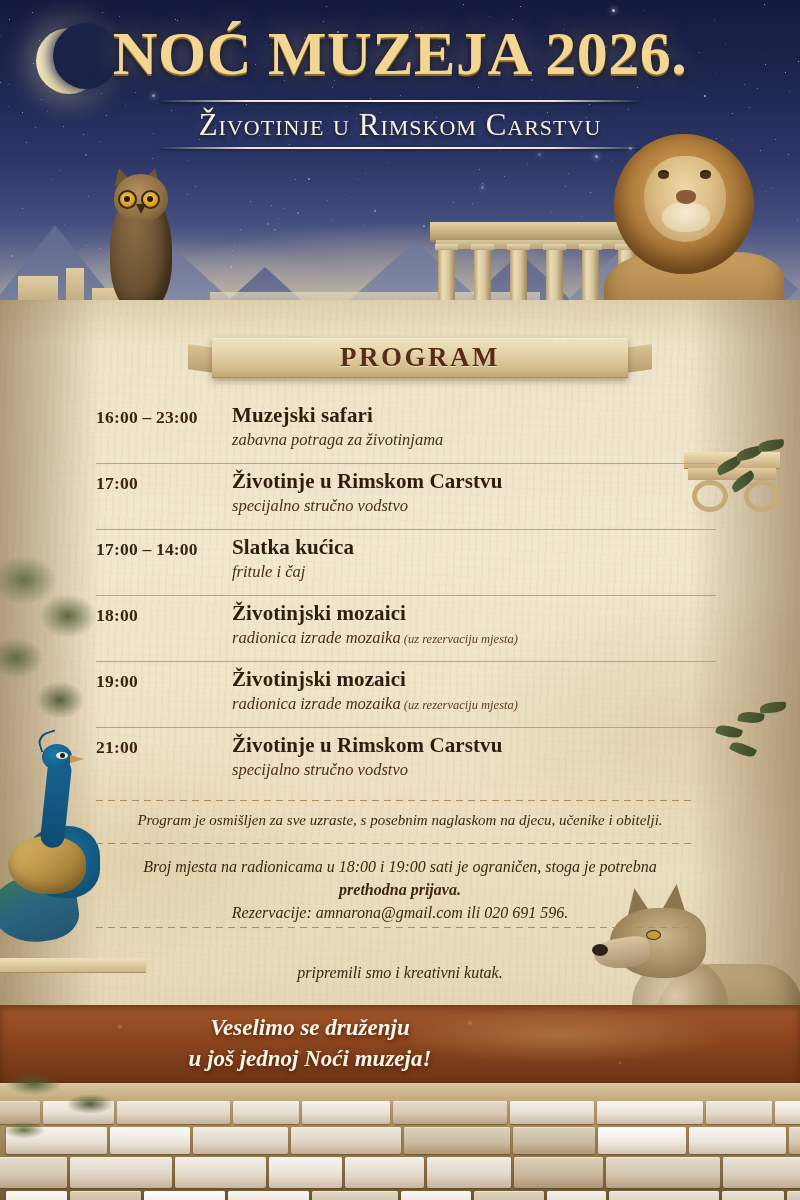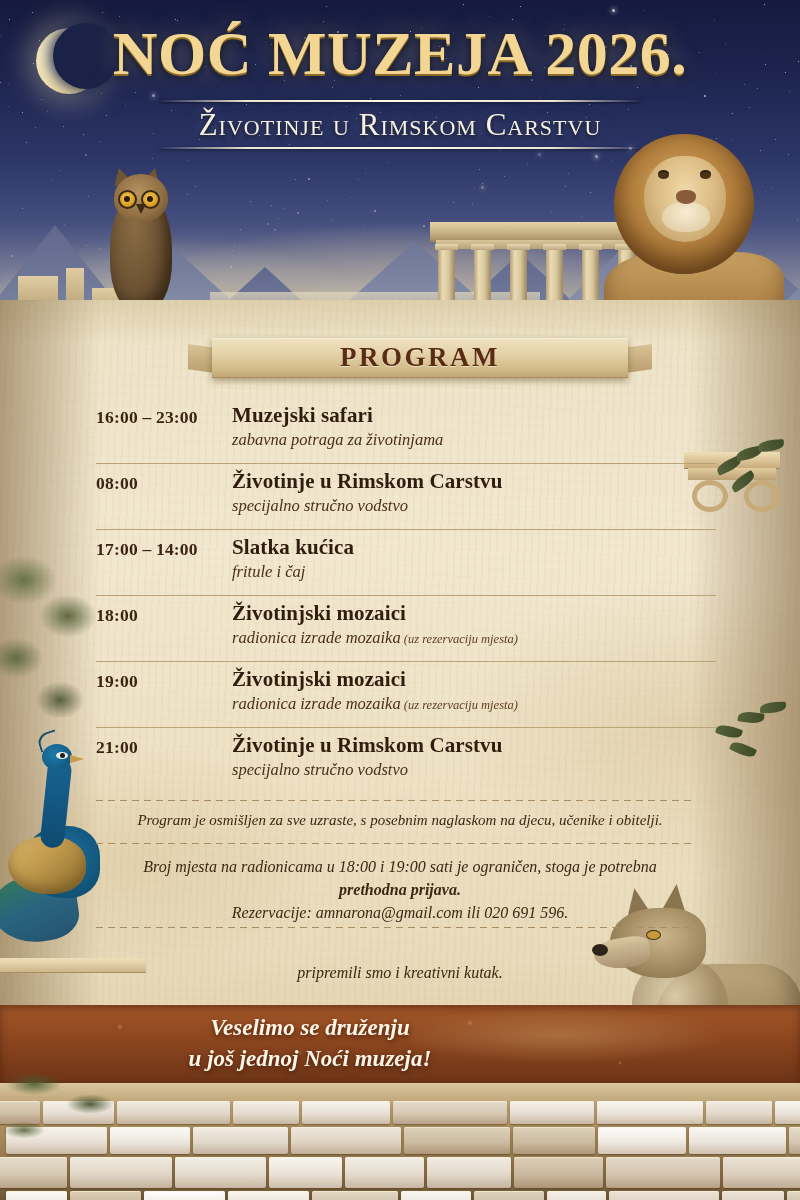--- a/index.html
+++ b/index.html
@@ -657,21 +657,21 @@
     <div class="txt">PROGRAM</div>
   </div>
 
   <div class="list" id="program-list">
       <div class="row">
         <div class="time">16:00 – 23:00</div>
         <div class="ttl">Muzejski safari</div>
         <div class="sub"><span>zabavna potraga za životinjama</span></div>
       </div>
       <div class="row">
-        <div class="time">08:00</div>
+        <div class="time">17:00</div>
         <div class="ttl">Životinje u Rimskom Carstvu</div>
         <div class="sub"><span>specijalno stručno vodstvo</span></div>
       </div>
       <div class="row">
         <div class="time">17:00 – 14:00</div>
         <div class="ttl">Slatka kućica</div>
         <div class="sub"><span>fritule i čaj</span></div>
       </div>
       <div class="row">
         <div class="time">18:00</div>

